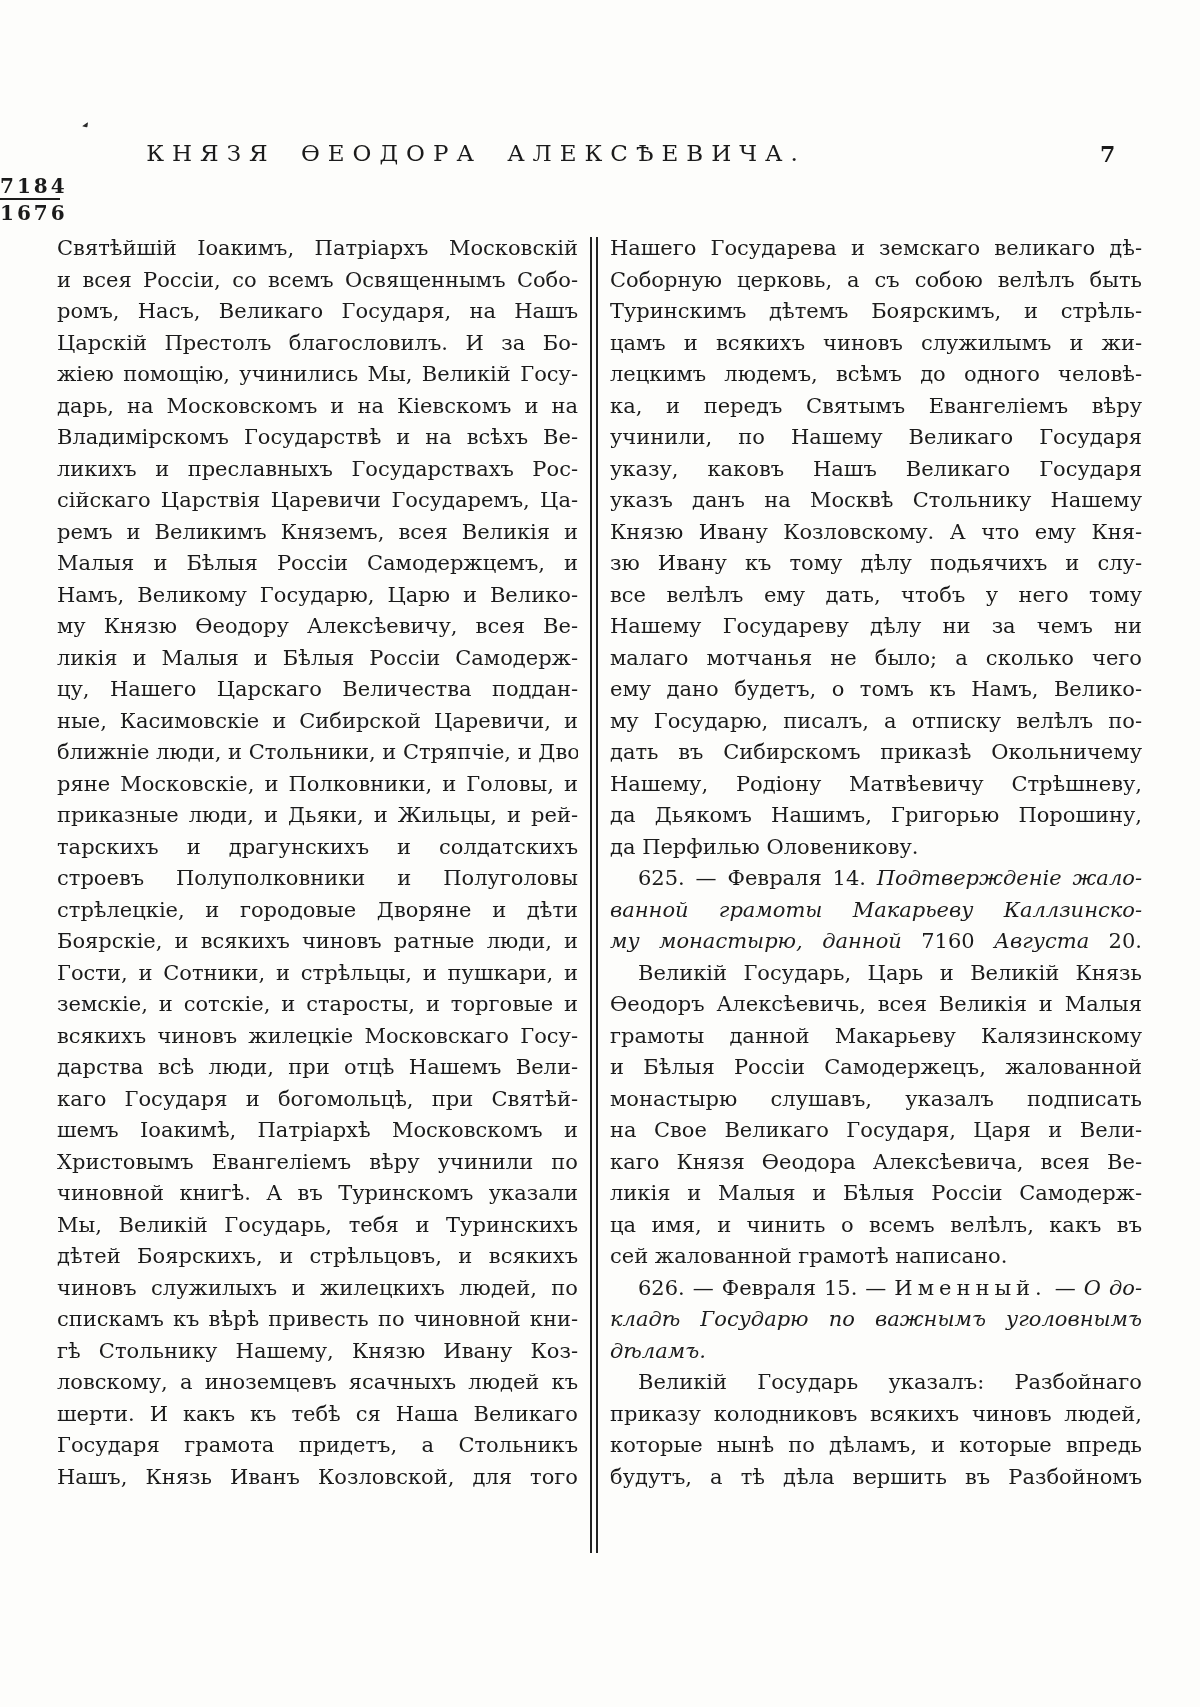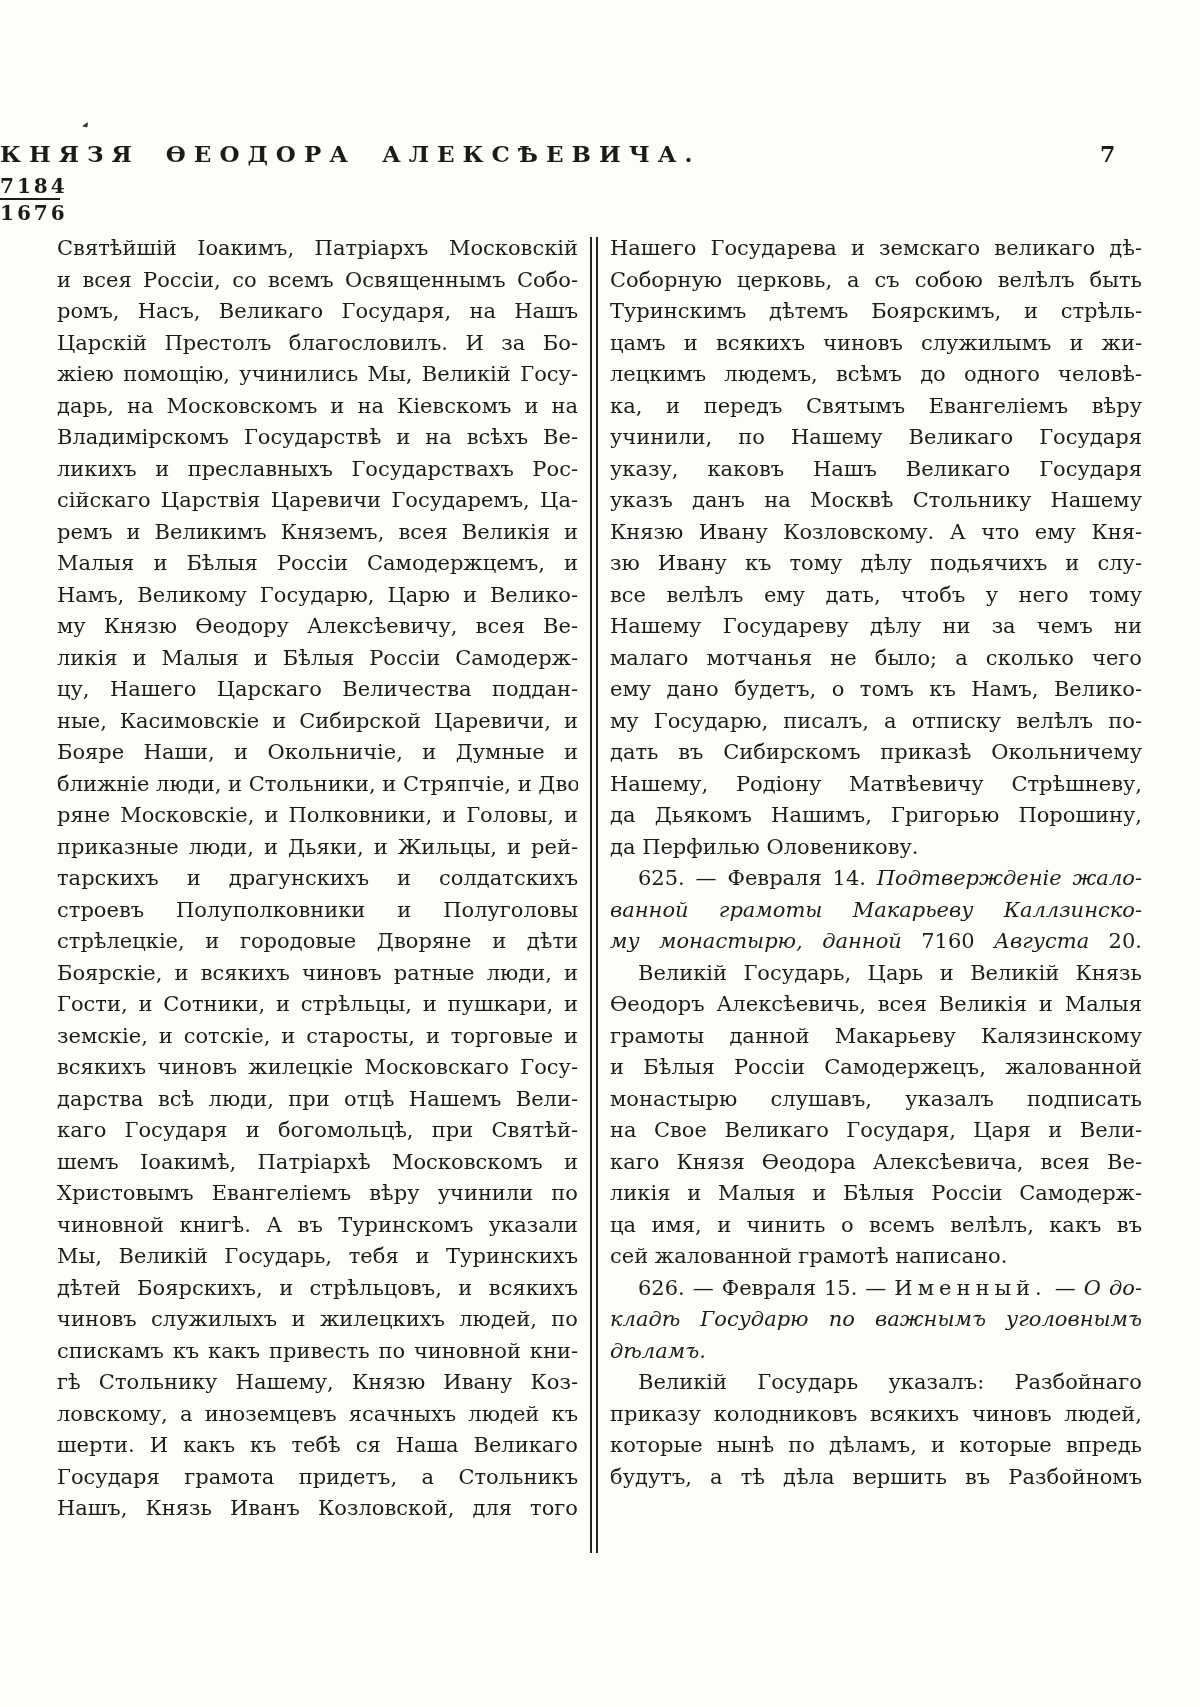--- a/index.html
+++ b/index.html
@@ -5,21 +5,21 @@
   :root { --ink:#1b1b1b; --paper:#fdfdfb; }
   html,body { margin:0; padding:0; background:#e8e8e4; }
   .page {
     position:relative; width:1200px; height:1707px;
     background:var(--paper); color:var(--ink);
     font-family:"DejaVu Serif","Liberation Serif",serif;
     overflow:hidden; margin:0 auto;
   }
   .running-head {
     position:absolute; top:140px; left:0; width:952px;
-    font-size:23px; font-weight:bold;
+    text-align:center; font-size:23px; font-weight:normal;
     letter-spacing:8px; word-spacing:10px; white-space:nowrap;
   }
   .page-number {
     position:absolute; top:141px; left:1100px;
     font-size:22px; font-weight:bold; letter-spacing:0;
   }
   .fraction {
     position:absolute; top:175px; left:0; width:1194px;
     display:flex; flex-direction:column; align-items:flex-start;
   }
@@ -78,40 +78,39 @@
       <div class="line"><span>Владимірскомъ Государствѣ и на всѣхъ Ве-</span></div>
       <div class="line"><span>ликихъ и преславныхъ Государствахъ Рос-</span></div>
       <div class="line"><span>сійскаго Царствія Царевичи Государемъ, Ца-</span></div>
       <div class="line"><span>ремъ и Великимъ Княземъ, всея Великія и</span></div>
       <div class="line"><span>Малыя и Бѣлыя Россіи Самодержцемъ, и</span></div>
       <div class="line"><span>Намъ, Великому Государю, Царю и Велико-</span></div>
       <div class="line"><span>му Князю Ѳеодору Алексѣевичу, всея Ве-</span></div>
       <div class="line"><span>ликія и Малыя и Бѣлыя Россіи Самодерж-</span></div>
       <div class="line"><span>цу, Нашего Царскаго Величества поддан-</span></div>
       <div class="line"><span>ные, Касимовскіе и Сибирской Царевичи, и</span></div>
-      <div class="line"><span>Бояре Наши, и Окольничіе, и Думные и</span></div>
       <div class="line"><span>ближніе люди, и Стольники, и Стряпчіе, и Дво-</span></div>
       <div class="line"><span>ряне Московскіе, и Полковники, и Головы, и</span></div>
       <div class="line"><span>приказные люди, и Дьяки, и Жильцы, и рей-</span></div>
       <div class="line"><span>тарскихъ и драгунскихъ и солдатскихъ</span></div>
       <div class="line"><span>строевъ Полуполковники и Полуголовы</span></div>
       <div class="line"><span>стрѣлецкіе, и городовые Дворяне и дѣти</span></div>
       <div class="line"><span>Боярскіе, и всякихъ чиновъ ратные люди, и</span></div>
       <div class="line"><span>Гости, и Сотники, и стрѣльцы, и пушкари, и</span></div>
       <div class="line"><span>земскіе, и сотскіе, и старосты, и торговые и</span></div>
       <div class="line"><span>всякихъ чиновъ жилецкіе Московскаго Госу-</span></div>
       <div class="line"><span>дарства всѣ люди, при отцѣ Нашемъ Вели-</span></div>
       <div class="line"><span>каго Государя и богомольцѣ, при Святѣй-</span></div>
       <div class="line"><span>шемъ Іоакимѣ, Патріархѣ Московскомъ и</span></div>
       <div class="line"><span>Христовымъ Евангеліемъ вѣру учинили по</span></div>
       <div class="line"><span>чиновной книгѣ. А въ Туринскомъ указали</span></div>
       <div class="line"><span>Мы, Великій Государь, тебя и Туринскихъ</span></div>
       <div class="line"><span>дѣтей Боярскихъ, и стрѣльцовъ, и всякихъ</span></div>
       <div class="line"><span>чиновъ служилыхъ и жилецкихъ людей, по</span></div>
-      <div class="line"><span>спискамъ къ какъ привесть по чиновной кни-</span></div>
+      <div class="line"><span>спискамъ къ вѣрѣ привесть по чиновной кни-</span></div>
       <div class="line"><span>гѣ Стольнику Нашему, Князю Ивану Коз-</span></div>
       <div class="line"><span>ловскому, а иноземцевъ ясачныхъ людей къ</span></div>
       <div class="line"><span>шерти. И какъ къ тебѣ ся Наша Великаго</span></div>
       <div class="line"><span>Государя грамота придетъ, а Стольникъ</span></div>
       <div class="line"><span>Нашъ, Князь Иванъ Козловской, для того</span></div>
     </div>
   <div class="divider"></div>
   <div class="col right">
       <div class="line"><span>Нашего Государева и земскаго великаго дѣ-</span></div>
       <div class="line"><span>Соборную церковь, а съ собою велѣлъ быть</span></div>

